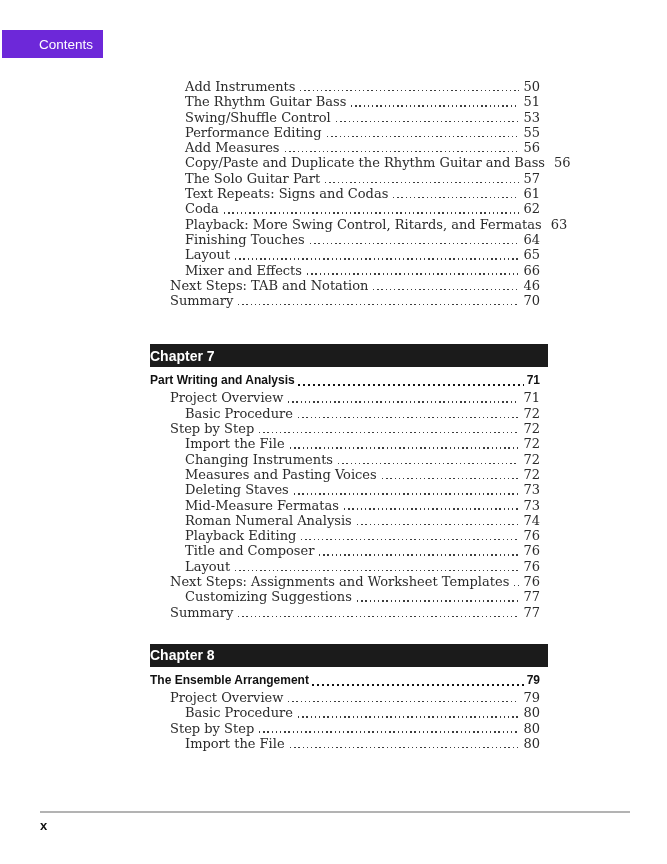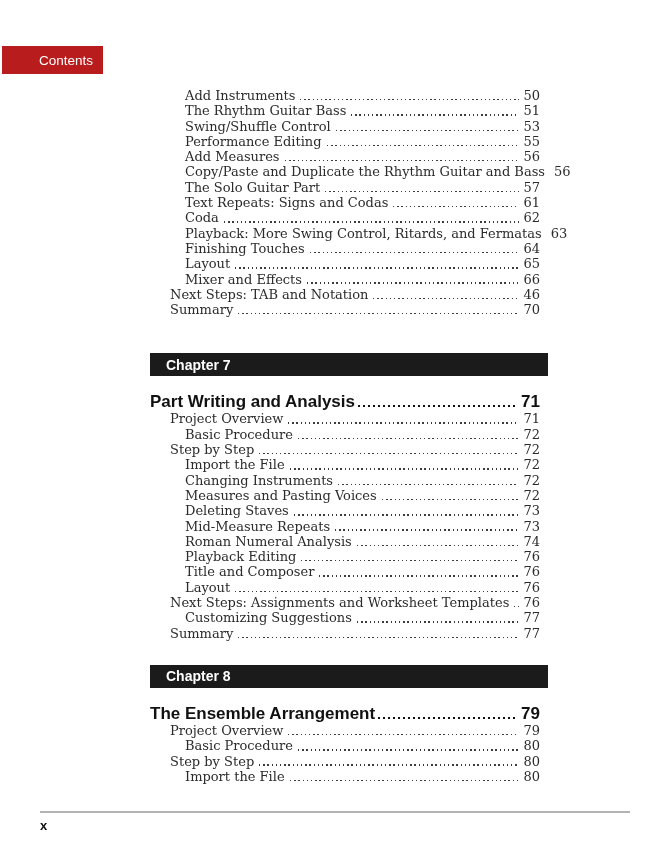--- a/index.html
+++ b/index.html
@@ -7,35 +7,35 @@
   body {
     background:#ffffff;
     font-family:"DejaVu Serif", serif;
     color:#2b2b2b;
     position:relative;
     overflow:hidden;
   }
   
   .contents-tab {
     position:absolute;
-    left:2px; top:46px;
+    left:2px; top:30px;
     width:101px; height:28px;
-    background:#b91c1c;
+    background:#6d28d9;
     color:#ffffff;
     font-family:"Liberation Sans", sans-serif;
     font-size:13.5px;
     display:flex;
     align-items:center;
     justify-content:flex-end;
     padding-right:10px;
   }
   
   .toc-column {
     position:absolute;
-    left:150px; top:88px;
+    left:150px; top:79px;
     width:390px;
   }
   .toc-list { width:390px; }
   .toc-row {
     display:flex;
     align-items:baseline;
     height:15.3px;
     font-size:13px;
     line-height:15.3px;
     white-space:nowrap;
@@ -56,33 +56,33 @@
   .chapter-bar {
     width:398px;
     height:23px;
     background:#1b1b1b;
     color:#ffffff;
     font-family:"Liberation Sans", sans-serif;
     font-weight:bold;
     font-size:14px;
     display:flex;
     align-items:center;
-    padding-left:16px;
+    padding-left:0;
   }
   .bar-gap-1 { margin-top:36px; }
   .bar-gap-2 { margin-top:24px; }
   .chapter-title-row {
     display:flex;
     align-items:baseline;
-    margin-top:16px;
+    margin-top:4px;
     height:19px;
     line-height:19px;
     font-family:"Liberation Sans", sans-serif;
     font-weight:bold;
-    font-size:17px;
+    font-size:12px;
     color:#111111;
     white-space:nowrap;
   }
   .chapter-title-row .leader {
     height:2px;
     margin:0 3px 4px 3px;
     background-image:repeating-linear-gradient(to right, #111111 0 1.8px, transparent 1.8px 5px);
   }
   
   .footer-rule {
@@ -250,21 +250,21 @@
           <span class="toc-page">72</span>
         </div>
 
         <div class="toc-row level-2">
           <span class="toc-label">Deleting Staves</span>
           <span class="leader"></span>
           <span class="toc-page">73</span>
         </div>
 
         <div class="toc-row level-2">
-          <span class="toc-label">Mid-Measure Repeats</span>
+          <span class="toc-label">Mid-Measure Fermatas</span>
           <span class="leader"></span>
           <span class="toc-page">73</span>
         </div>
 
         <div class="toc-row level-2">
           <span class="toc-label">Roman Numeral Analysis</span>
           <span class="leader"></span>
           <span class="toc-page">74</span>
         </div>
 

